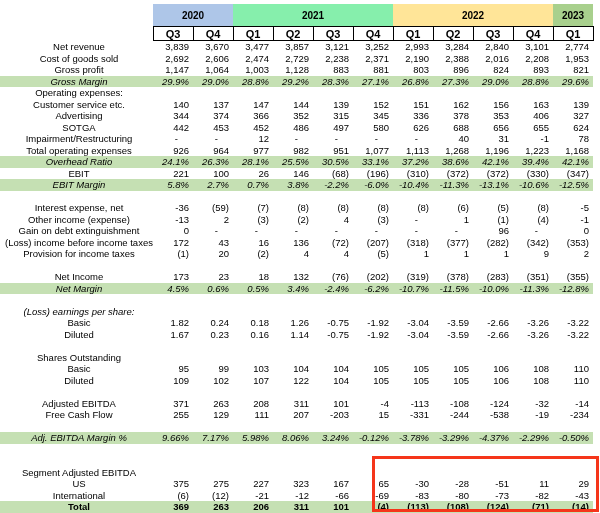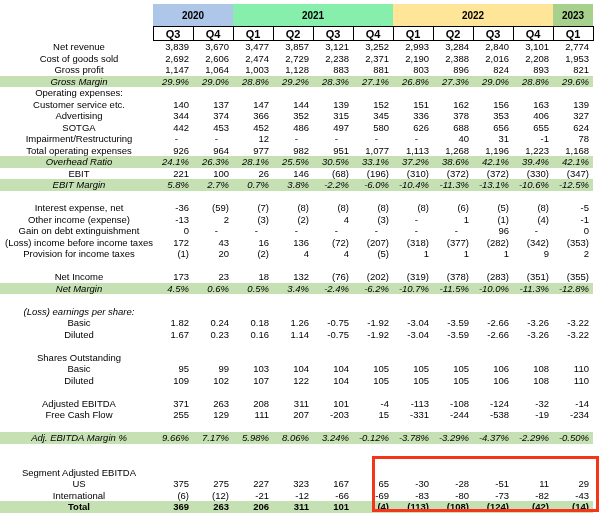--- a/index.html
+++ b/index.html
@@ -519,19 +519,19 @@
           <td class="label">Total</td>
           <td class="num">369</td>
           <td class="num">263</td>
           <td class="num">206</td>
           <td class="num">311</td>
           <td class="num">101</td>
           <td class="num">(4)</td>
           <td class="num">(113)</td>
           <td class="num">(108)</td>
           <td class="num">(124)</td>
-          <td class="num">(42)</td>
+          <td class="num">(71)</td>
           <td class="num">(14)</td>
         </tr>
       </tbody>
   </table>
   <div class="red-box" style="border-color: rgb(245, 53, 26);"></div>
 </div>
 
 </body></html>

